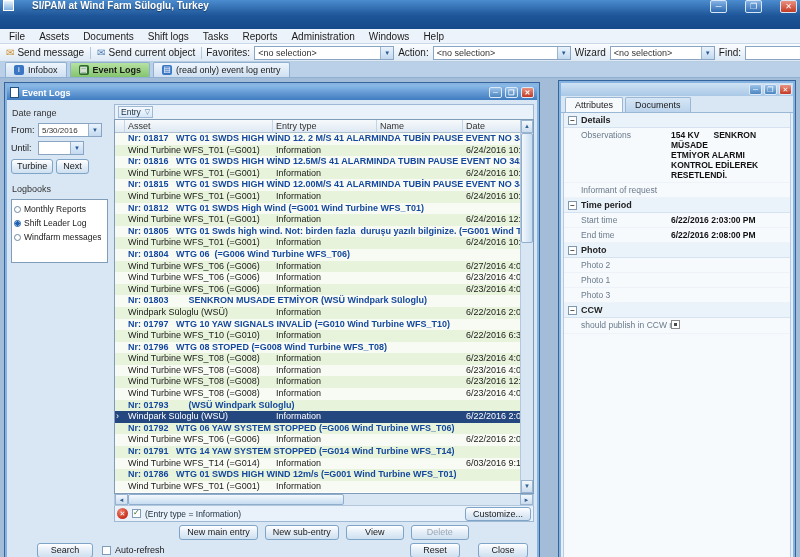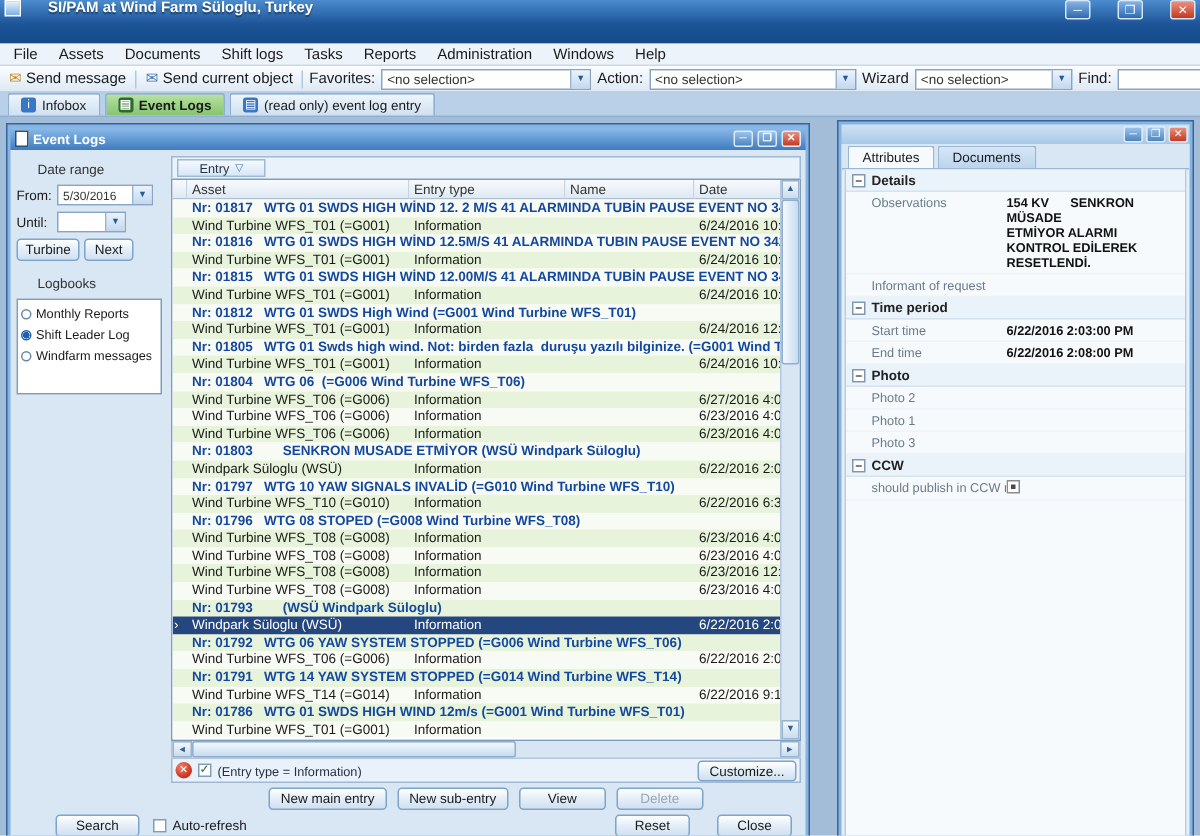--- a/index.html
+++ b/index.html
@@ -46,36 +46,36 @@
   .sm-btn { width:13px; height:11px; border:1px solid #dce9f6; border-radius:2px; background:linear-gradient(#9cc3ea,#4c86c0); color:#fff; font-size:7px; line-height:9px; text-align:center; flex:none; }
   .sm-btn.close { background:linear-gradient(#ea9180,#c23a24); }
   .cw-body { flex:1; background:#d9e6f4; display:flex; flex-direction:column; overflow:hidden; }
 
   
   .elw { left:4px; top:4px; width:536px; height:482px; }
   .elw-main { flex:1; display:flex; gap:4px; padding:4px 3px 0 3px; overflow:hidden; }
 
   
   .sidebar { width:100px; flex:none; padding:2px 1px; font-size:9px; }
-  .side-title { color:#333; margin:2px 0 5px 14px; }
+  .side-title { color:#333; margin:2px 0 5px 1px; }
   .side-row { display:flex; align-items:center; gap:3px; margin-bottom:4px; }
   .side-row .lbl { width:24px; flex:none; font-size:9px; }
   .btn { display:inline-block; background:linear-gradient(#ffffff,#e6eff8 45%,#cfe0f0); border:1px solid #7ea4c8; border-radius:3px; font-size:9px; height:15px; line-height:13px; padding:0 7px; text-align:center; color:#1a1a1a; white-space:nowrap; }
   .btn.disabled { color:#9aa7b5; }
   .prevnext { display:flex; gap:3px; margin:3px 0 10px; }
   .listbox { width:97px; border:1px solid #7f9db9; background:#fff; padding:2px 1px; margin-top:3px; min-height:64px; }
   .lb-item { display:flex; align-items:center; gap:3px; padding:2px 1px; }
   .radio { width:7px; height:7px; border:1px solid #6c86a4; border-radius:50%; background:#fff; flex:none; }
   .radio.on { background:radial-gradient(circle at 50% 50%, #1d5fb0 0 60%, #fff 65%); border-color:#1d5fb0; }
   .lb-label { font-size:8.5px; white-space:nowrap; overflow:hidden; }
 
   
   .table-col { flex:1; display:flex; flex-direction:column; overflow:hidden; }
   .group-bar { height:15px; background:#e9f1fa; border:1px solid #9fb9d4; border-bottom:none; display:flex; align-items:center; padding:1px 3px; flex:none; }
-  .group-chip { display:flex; align-items:center; gap:4px; height:12px; padding:0 14px; background:linear-gradient(#f5f9fd,#d7e7f7); border:1px solid #9fb9d4; font-size:8.5px; color:#234; }
+  .group-chip { display:flex; align-items:center; gap:4px; height:12px; padding:0 2px; background:linear-gradient(#f5f9fd,#d7e7f7); border:1px solid #9fb9d4; font-size:8.5px; color:#234; }
   .grid-frame { flex:1; display:flex; border:1px solid #7f9db9; background:#fff; overflow:hidden; }
   .grid-colarea { flex:1; display:flex; flex-direction:column; overflow:hidden; }
   .grid-header { display:flex; flex:none; height:13px; }
   .gh { background:linear-gradient(#f7fafc,#dfe9f3); border-right:1px solid #c3d4e5; border-bottom:1px solid #aebfd2; font-size:9px; padding:0 3px; line-height:12px; color:#333; overflow:hidden; white-space:nowrap; flex:none; }
   .grid-body { flex:1; overflow:hidden; background:#fff; }
   .row { display:flex; height:11.6px; line-height:11.6px; font-size:9px; overflow:hidden; }
   .row.even { background:#f8fbf3; }
   .row.odd { background:#e7f3da; }
   .row.main .c-span { color:#14489e; font-weight:bold; }
   .row.selected { background:#25477f !important; }
@@ -421,21 +421,21 @@
                     </div>
                     <div class="row main odd">
                       <span class="cell c-ind"></span>
                       <span class="cell c-span">Nr: 01791   WTG 14 YAW SYSTEM STOPPED (=G014 Wind Turbine WFS_T14)</span>
                     </div>
                     <div class="row sub even">
                       <span class="cell c-ind"></span>
                       <span class="cell c-asset">Wind Turbine WFS_T14 (=G014)</span>
                       <span class="cell c-type">Information</span>
                       <span class="cell c-name"></span>
-                      <span class="cell c-date">6/22/2016 9:1</span>
+                      <span class="cell c-date">6/03/2016 9:1</span>
                     </div>
                     <div class="row main odd">
                       <span class="cell c-ind"></span>
                       <span class="cell c-span">Nr: 01786   WTG 01 SWDS HIGH WIND 12m/s (=G001 Wind Turbine WFS_T01)</span>
                     </div>
                     <div class="row sub even">
                       <span class="cell c-ind"></span>
                       <span class="cell c-asset">Wind Turbine WFS_T01 (=G001)</span>
                       <span class="cell c-type">Information</span>
                       <span class="cell c-name"></span>

